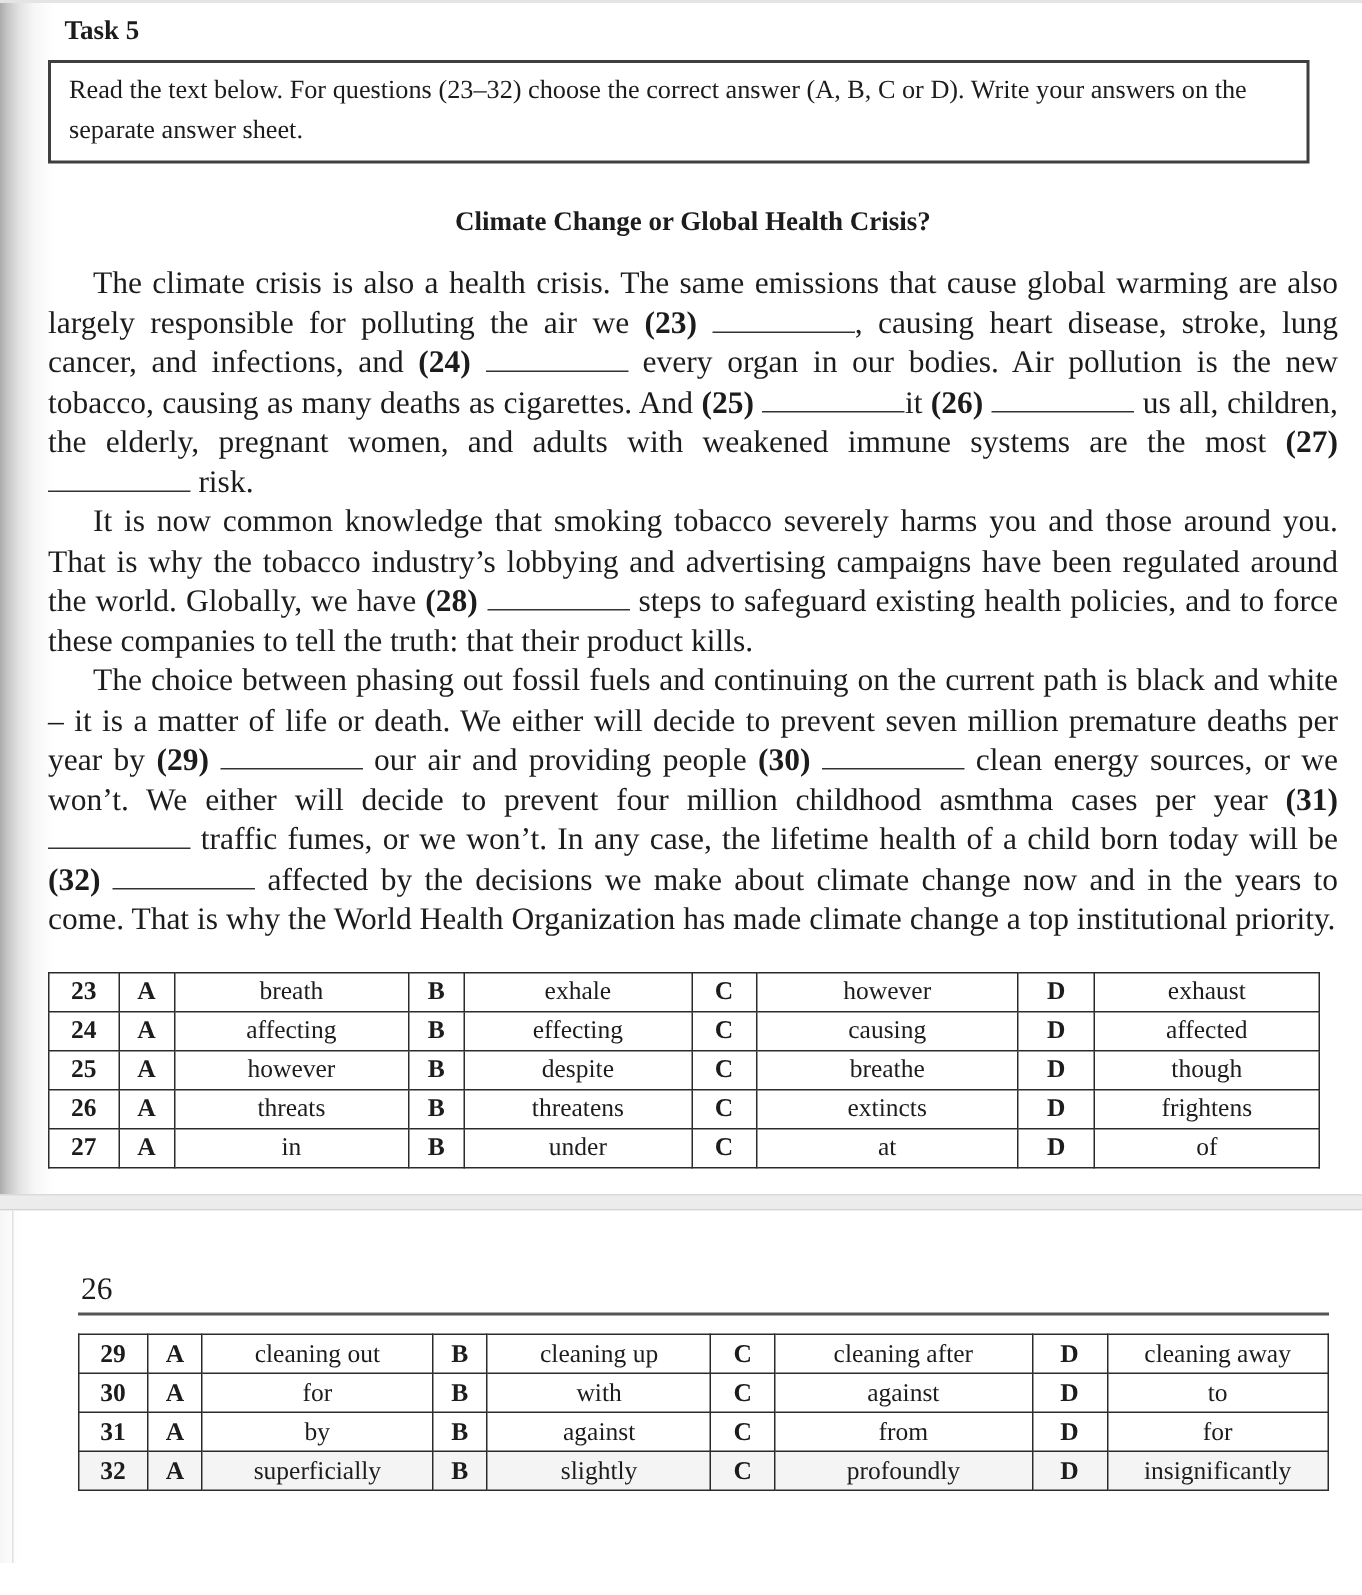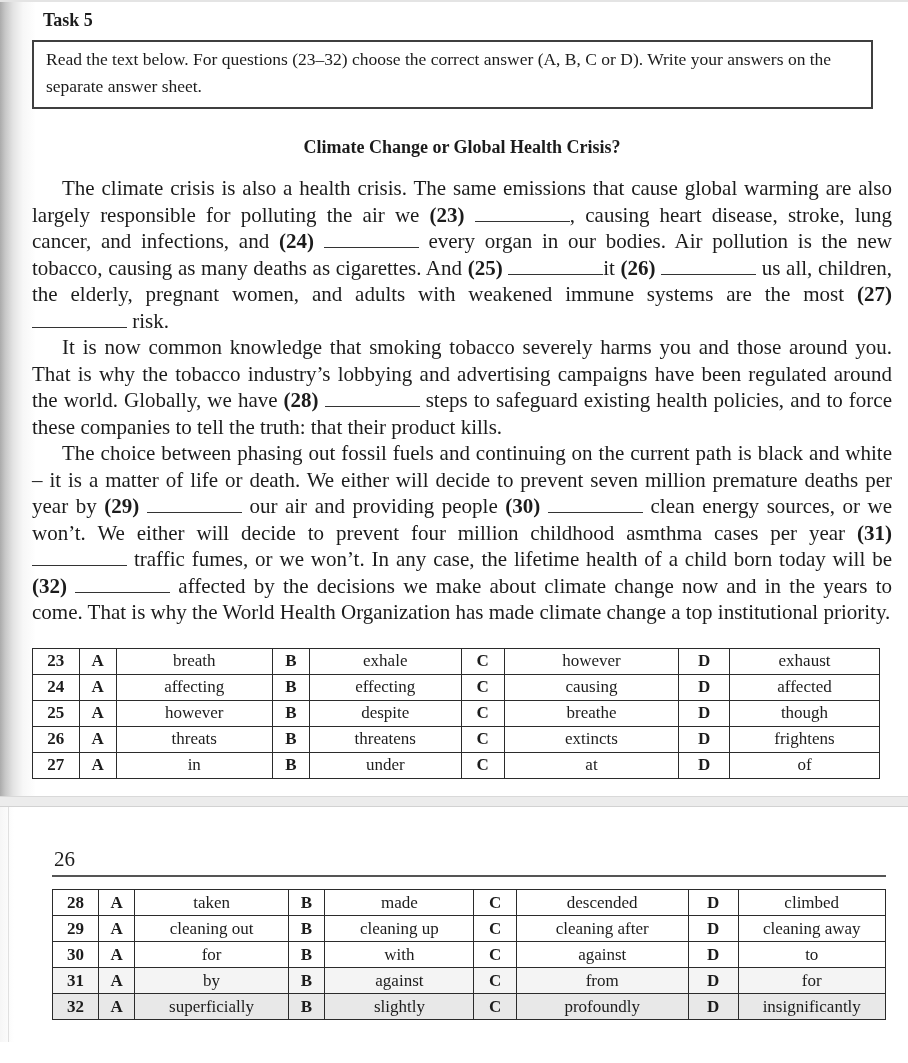--- a/index.html
+++ b/index.html
@@ -163,31 +163,20 @@
         <col style="width:18.4%">
       <col style="width:4.4%">
         <col style="width:17.9%">
         <col style="width:5.1%">
       <col style="width:20.6%">
         <col style="width:6.0%">
         <col style="width:17.7%">
     </colgroup>
     <tbody>
         <tr>
-          <td class="c-num">28</td>
-          <td class="c-letter">A</td>
-          <td class="c-text">taken</td>
-          <td class="c-letter">B</td>
-          <td class="c-text">made</td>
-          <td class="c-letter">C</td>
-          <td class="c-text">descended</td>
-          <td class="c-letter">D</td>
-          <td class="c-text">climbed</td>
-        </tr>
-        <tr>
           <td class="c-num">29</td>
           <td class="c-letter">A</td>
           <td class="c-text">cleaning out</td>
           <td class="c-letter">B</td>
           <td class="c-text">cleaning up</td>
           <td class="c-letter">C</td>
           <td class="c-text">cleaning after</td>
           <td class="c-letter">D</td>
           <td class="c-text">cleaning away</td>
         </tr>

